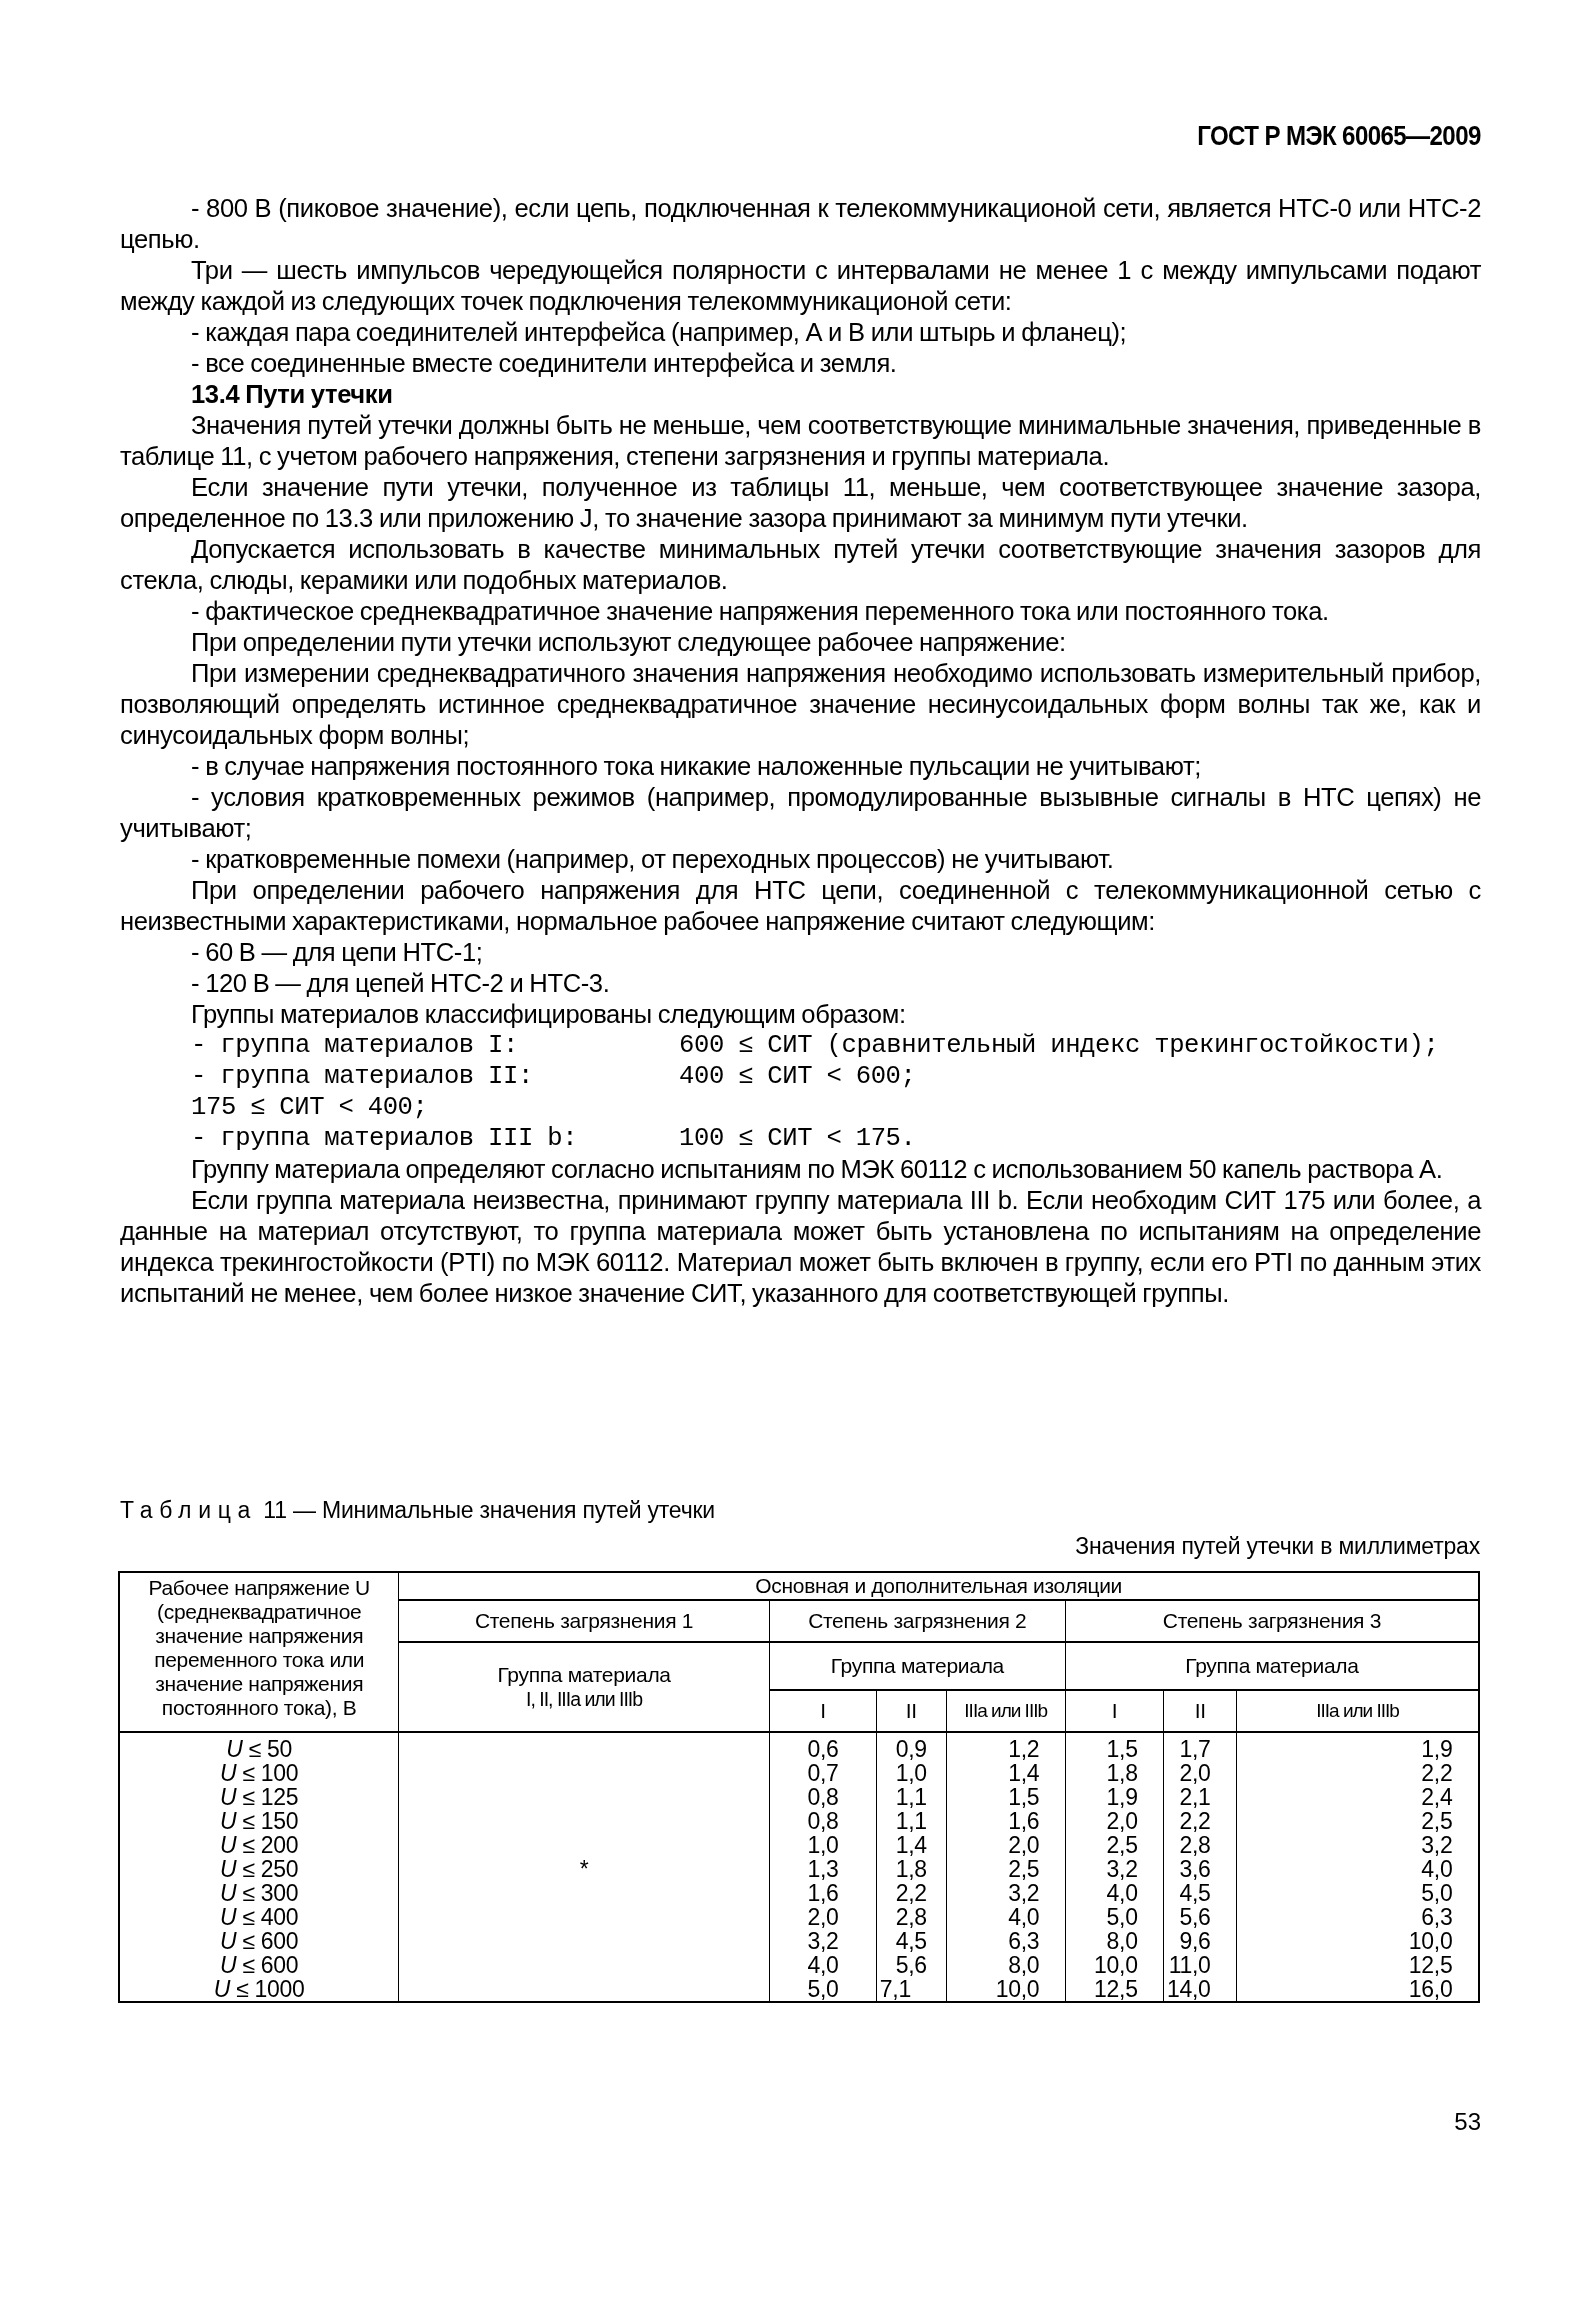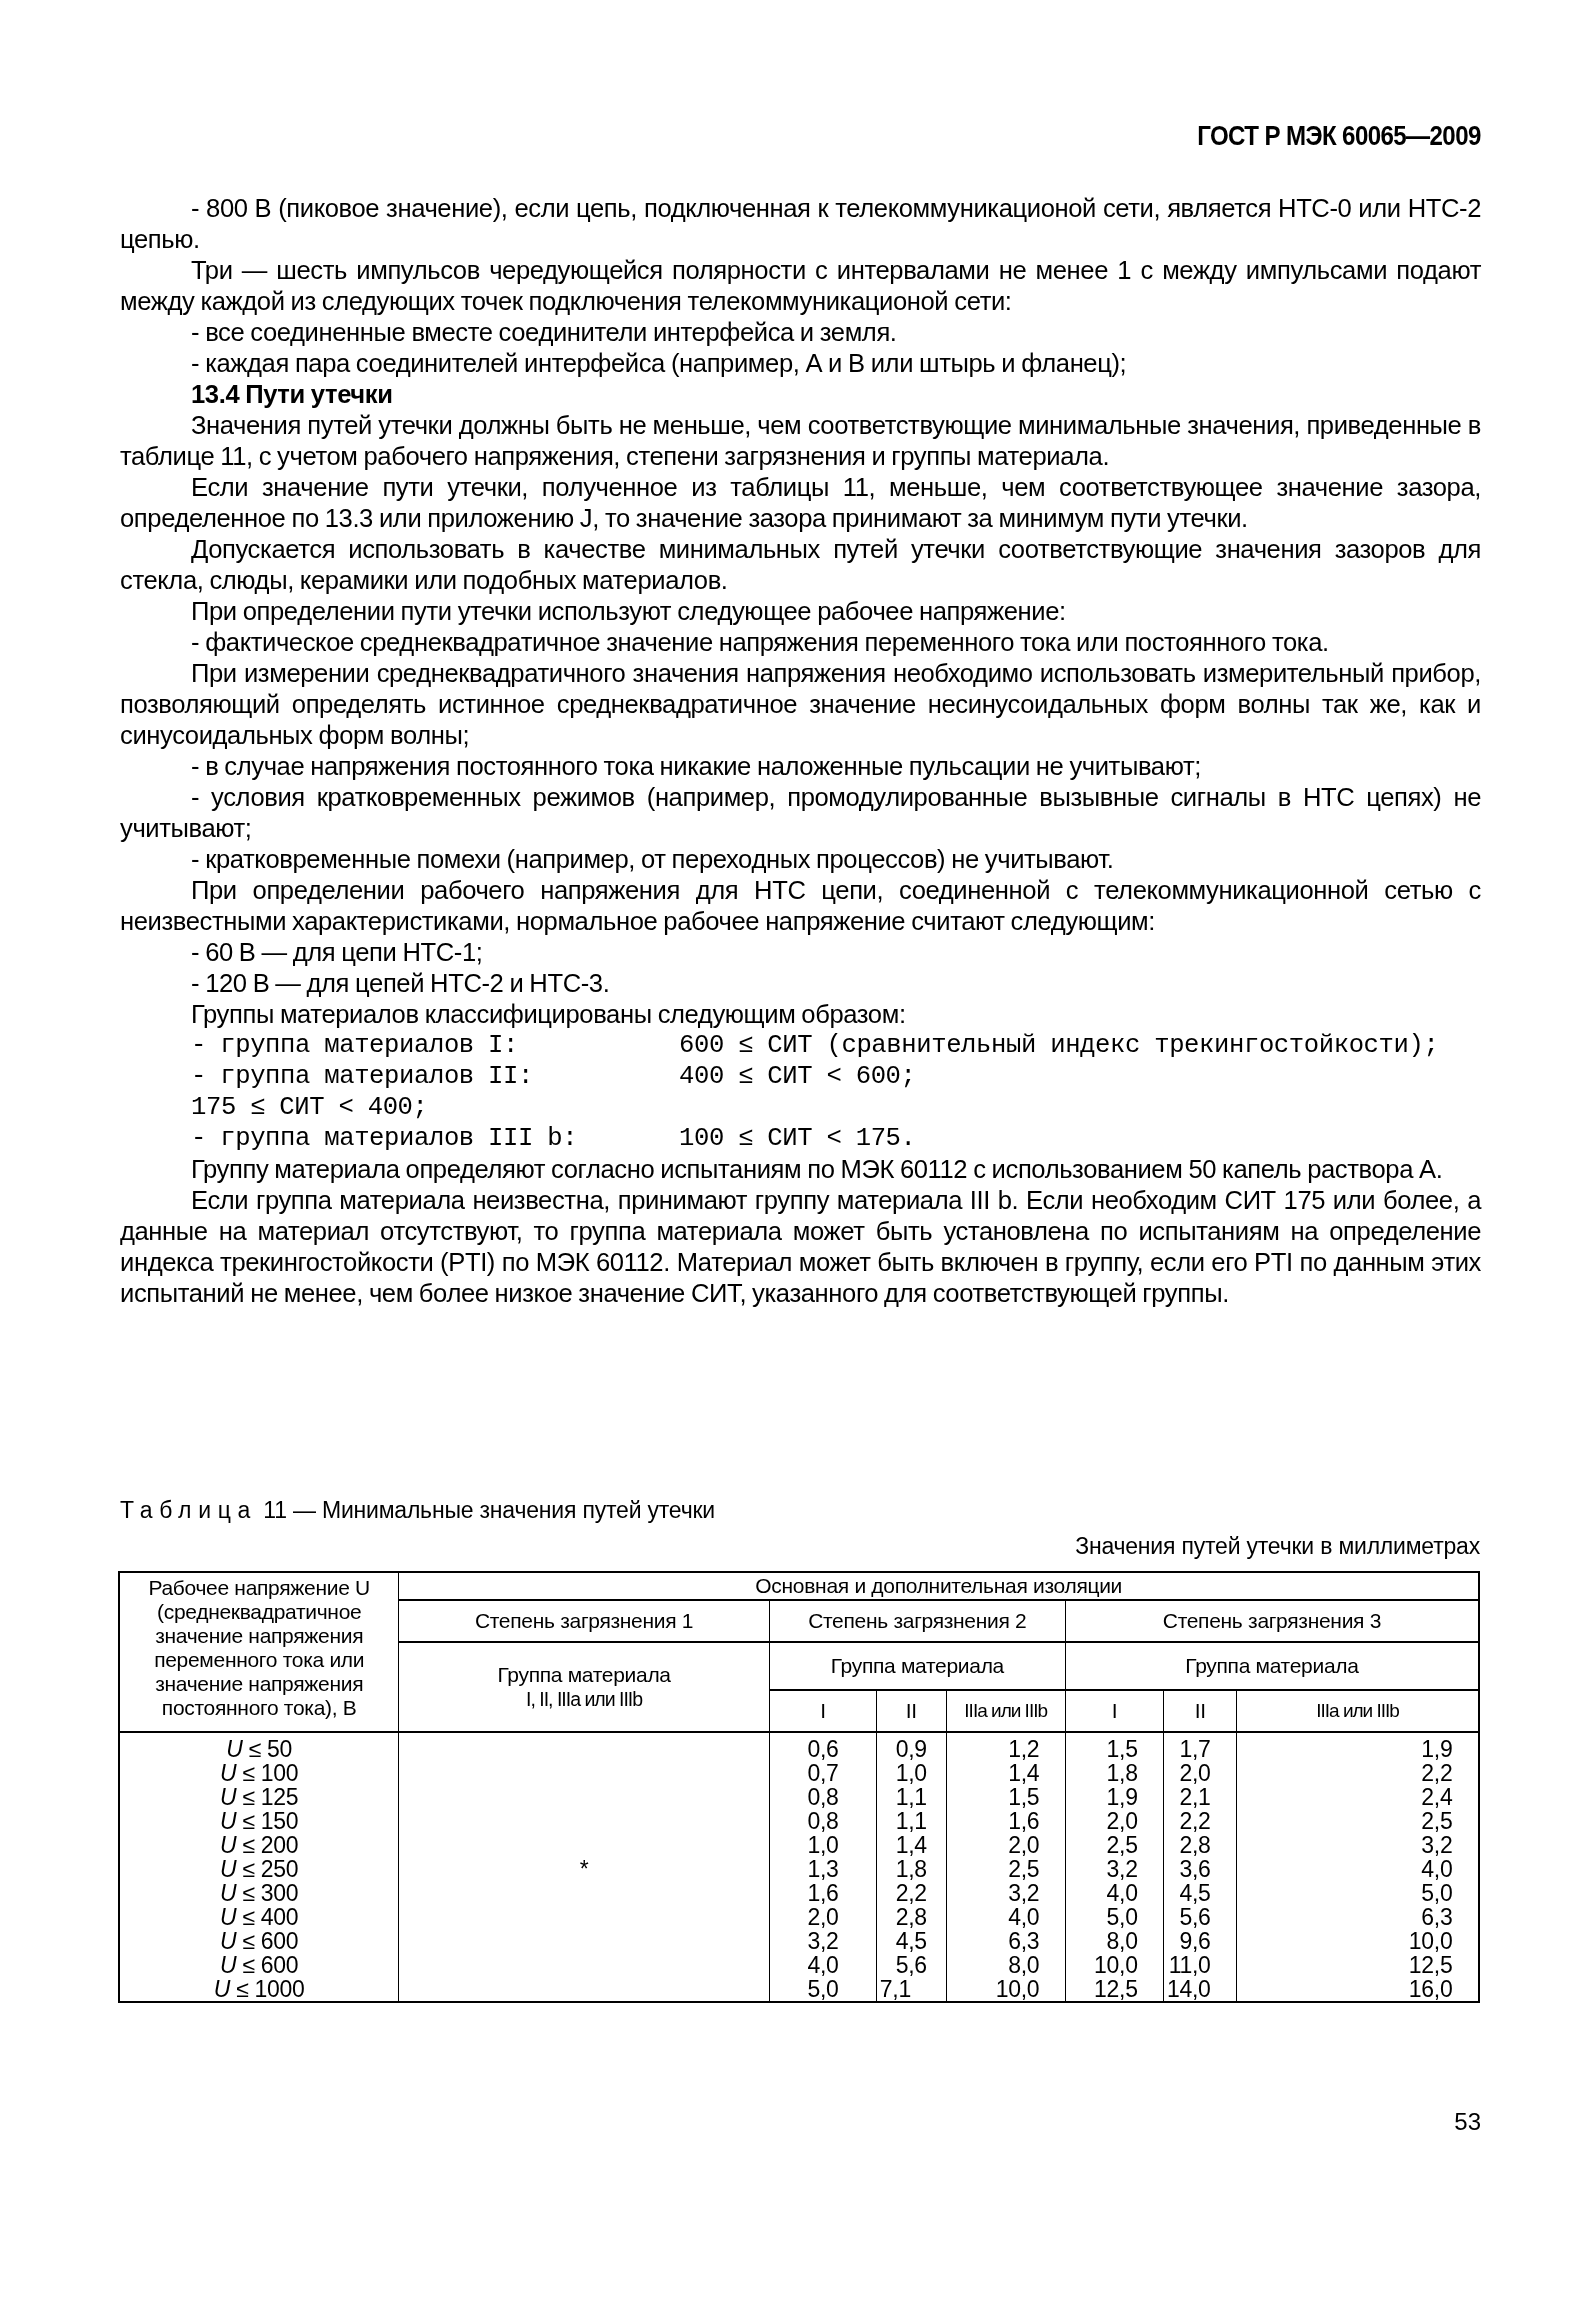--- a/index.html
+++ b/index.html
@@ -41,28 +41,28 @@
 </style>
 </head>
 <body>
 
 <div class="page-header">ГОСТ Р МЭК 60065—2009</div>
 
 <div class="body-text">
   <div id="paras-before">
       <p class="p ind">- 800 В (пиковое значение), если цепь, подключенная к телекоммуникационой сети, является НТС-0 или НТС-2 цепью.</p>
       <p class="p ind">Три — шесть импульсов чередующейся полярности с интервалами не менее 1 с между импульсами подают между каждой из следующих точек подключения телекоммуникационой сети:</p>
+      <p class="p li">- каждая пара соединителей интерфейса (например, А и В или штырь и фланец);</p>
       <p class="p li">- все соединенные вместе соединители интерфейса и земля.</p>
-      <p class="p li">- каждая пара соединителей интерфейса (например, А и В или штырь и фланец);</p>
       <p class="p heading">13.4 Пути утечки</p>
       <p class="p ind">Значения путей утечки должны быть не меньше, чем соответствующие минимальные значения, приведенные в таблице 11, с учетом рабочего напряжения, степени загрязнения и группы материала.</p>
       <p class="p ind">Если значение пути утечки, полученное из таблицы 11, меньше, чем соответствующее значение зазора, определенное по 13.3 или приложению J, то значение зазора принимают за минимум пути утечки.</p>
       <p class="p ind">Допускается использовать в качестве минимальных путей утечки соответствующие значения зазоров для стекла, слюды, керамики или подобных материалов.</p>
+      <p class="p li">- фактическое среднеквадратичное значение напряжения переменного тока или постоянного тока.</p>
       <p class="p ind">При определении пути утечки используют следующее рабочее напряжение:</p>
-      <p class="p li">- фактическое среднеквадратичное значение напряжения переменного тока или постоянного тока.</p>
       <p class="p ind">При измерении среднеквадратичного значения напряжения необходимо использовать измерительный прибор, позволяющий определять истинное среднеквадратичное значение несинусоидальных форм волны так же, как и синусоидальных форм волны;</p>
       <p class="p li">- в случае напряжения постоянного тока никакие наложенные пульсации не учитывают;</p>
       <p class="p ind">- условия кратковременных режимов (например, промодулированные вызывные сигналы в НТС цепях) не учитывают;</p>
       <p class="p li">- кратковременные помехи (например, от переходных процессов) не учитывают.</p>
       <p class="p ind">При определении рабочего напряжения для НТС цепи, соединенной с телекоммуникационной сетью с неизвестными характеристиками, нормальное рабочее напряжение считают следующим:</p>
       <p class="p li">- 60 В — для цепи НТС-1;</p>
       <p class="p li">- 120 В — для цепей НТС-2 и НТС-3.</p>
       <p class="p li">Группы материалов классифицированы следующим образом:</p>
     </div>
   <div id="groups">

